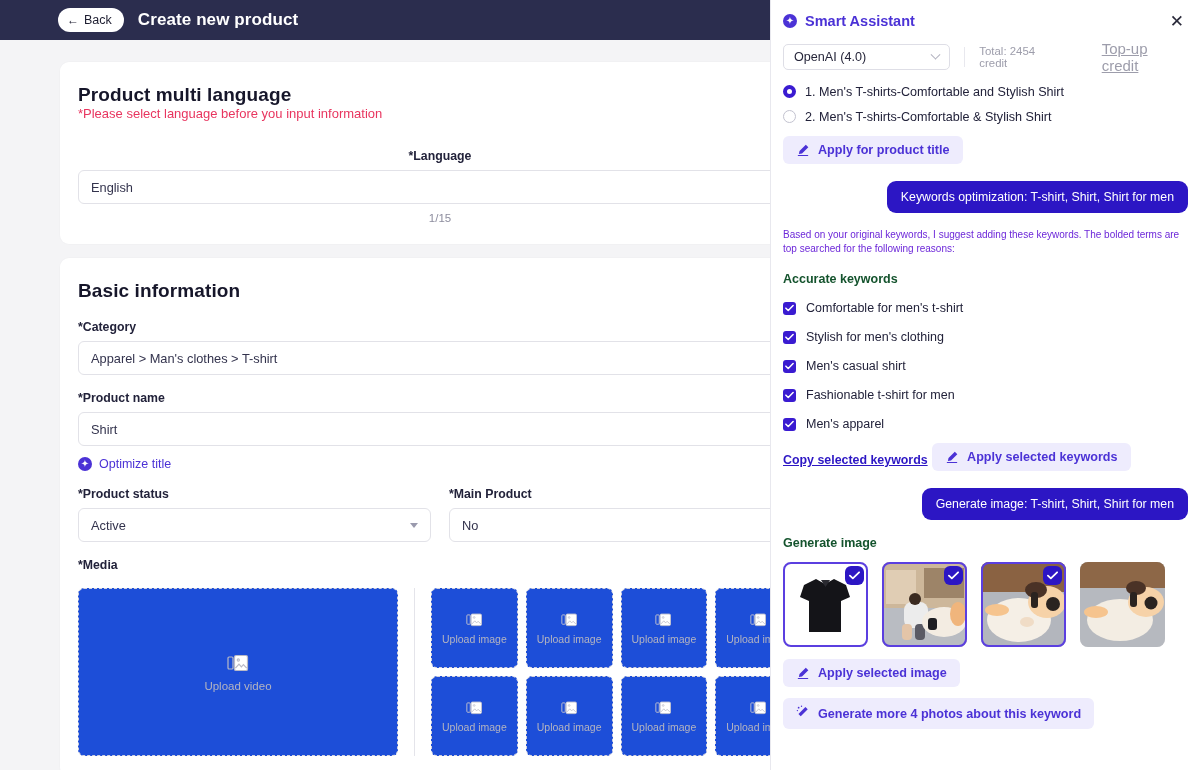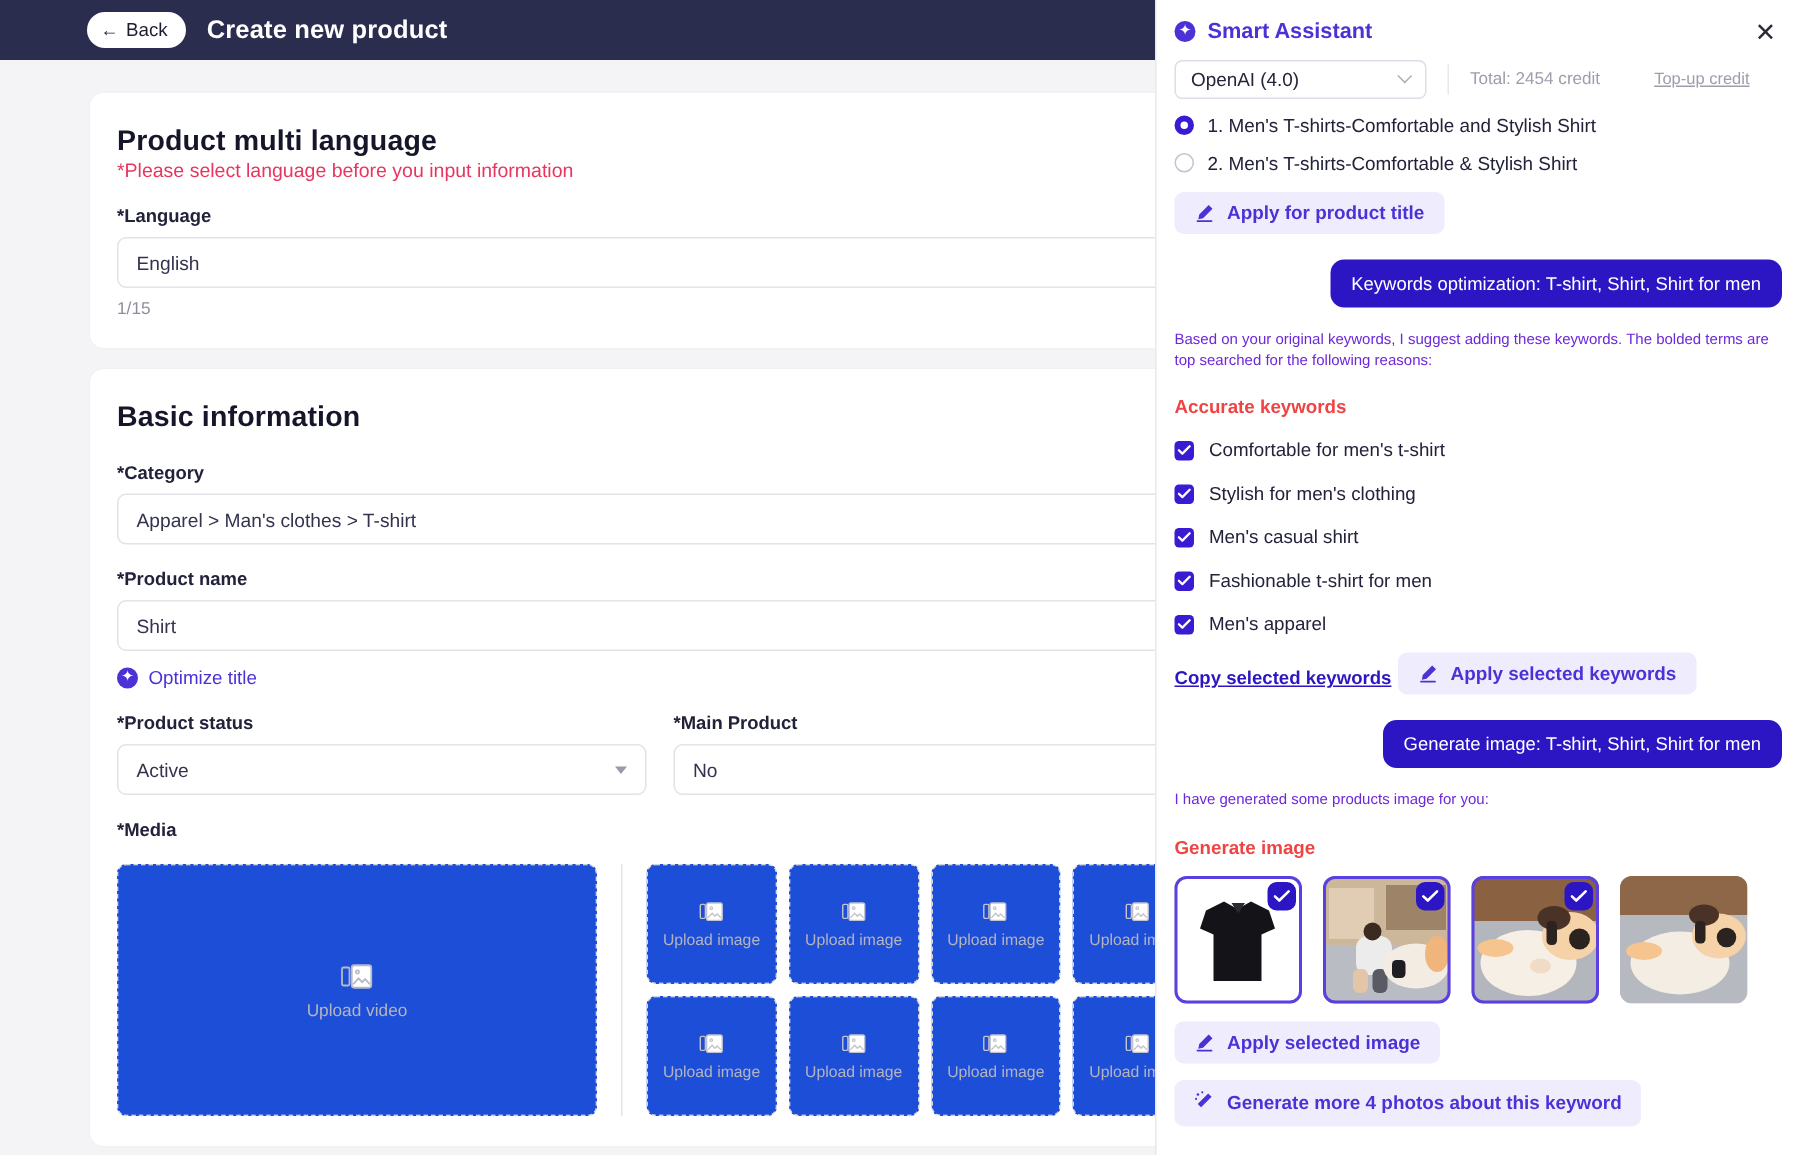--- a/index.html
+++ b/index.html
@@ -107,21 +107,21 @@
     width: 168px; height: 26px; border: 1px solid #dedee6; border-radius: 5px;
     display: flex; align-items: center; justify-content: space-between;
     padding: 0 10px; font-size: 12.6px; color: #26263a; cursor: pointer;
   }
   .chev-thin {
     width: 7px; height: 7px; border-right: 1.4px solid #b0b0be;
     border-bottom: 1.4px solid #b0b0be; transform: rotate(45deg) translate(-2px,-2px);
   }
   .cred-div { width: 1px; height: 20px; background: #e8e8ee; margin: 0 14px; }
   .cred-total { font-size: 11.4px; color: #9d9dab; }
-  .topup { font-size: 11px; color: #9d9dab; text-decoration: underline; margin-left: 36px; cursor: pointer; }
+  .topup { font-size: 15px; color: #9d9dab; text-decoration: underline; margin-left: 36px; cursor: pointer; }
 
   .radio-row { display: flex; align-items: flex-start; gap: 9px; margin-top: 11px; cursor: pointer; }
   .radio {
     width: 13px; height: 13px; border-radius: 50%; border: 1.5px solid #c3c3d0;
     flex: none; background: #fff;
   }
   .radio.on {
     border: 4px solid #3a1bd1; background: #fff;
   }
   .radio-label { font-size: 12.6px; color: #22223a; }
@@ -133,21 +133,21 @@
     margin-top: 12px;
   }
   .bubble-row { display: flex; justify-content: flex-end; margin-top: 17px; }
   .bubble2 {
     background: #2c16c4; color: #fff; border-radius: 9px;
     padding: 9px 14px; font-size: 12.3px; font-weight: 500; max-width: 100%;
   }
   .as-para {
     font-size: 10px; color: #6d28d9; line-height: 1.42; margin-top: 15px;
   }
-  .as-sub { font-size: 12.5px; color: #ef4444; font-weight: 600; margin-top: 16px; }
+  .as-sub { font-size: 12.5px; color: #14532d; font-weight: 600; margin-top: 16px; }
 
   .kw-row { display: flex; align-items: center; gap: 10px; margin-top: 15px; cursor: pointer; }
   .cbox {
     width: 13px; height: 13px; border-radius: 3px; background: #3a1bd1;
     flex: none; display: flex; align-items: center; justify-content: center;
   }
   .cbox svg { display: block; }
   .kw-label { font-size: 12.5px; color: #22223a; }
 
   .copy-link {
@@ -180,21 +180,21 @@
     </div>
     <div class="topbar-title">Create new product</div>
   </div>
 
   <div class="left-pane">
 
     <div class="card" style="margin-top:22px;">
       <div class="card-inner">
         <div class="card-title">Product multi language</div>
         <div class="req-note">*Please select language before you input information</div>
-        <div style="margin-top:16px;">
+        <div style="margin-top:28px;text-align:center;">
           <div class="field-label">*Language</div>
           <div class="input-box">
             <span>English</span>
           </div>
           <div class="counter">1/15</div>
         </div>
       </div>
     </div>
 
     <div class="card">
@@ -446,21 +446,20 @@
           <rect x="2" y="13.6" width="12" height="1.3" rx=".6" fill="#4b32d6"></rect>
         </svg>
       </span>
       <span>Apply selected keywords</span>
     </div>
 
     <div class="bubble-row">
       <div class="bubble2">Generate image: T-shirt, Shirt, Shirt for men</div>
     </div>
 
-    <div class="as-para">I have generated some products image for you:</div>
     <div class="as-sub">Generate image</div>
 
     <div class="gen-grid" id="gen-grid">
         <div class="thumb sel"><svg width="85" height="85" viewBox="0 0 85 85">
             <rect width="85" height="85" fill="#fff"></rect>
             <path d="M33 17l9 5 9-5 12 6 4 12-9 4v31H26V39l-9-4 4-12z" fill="#141418"></path>
             <path d="M38 18l4.5 7 4.5-7" fill="#2a2a30"></path>
           </svg><span class="check">
             <svg width="11" height="9" viewBox="0 0 12 9">
               <path d="M1 4.6l3.2 3L11 1" stroke="#fff" stroke-width="1.9" fill="none" stroke-linecap="round" stroke-linejoin="round"></path>

